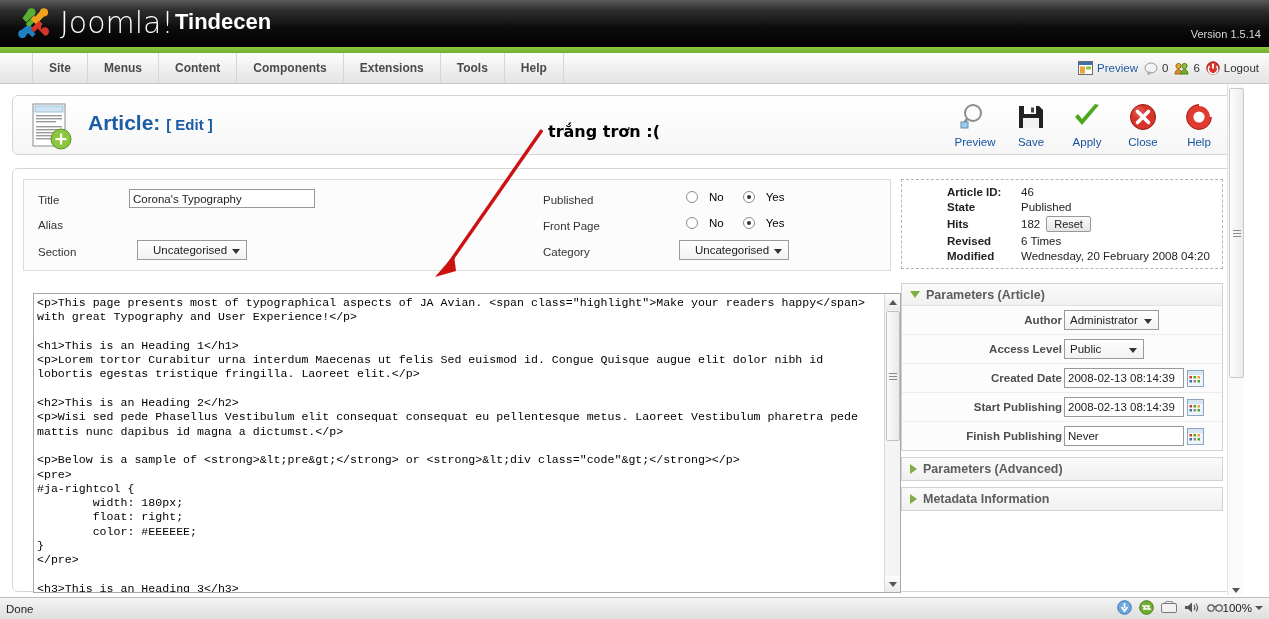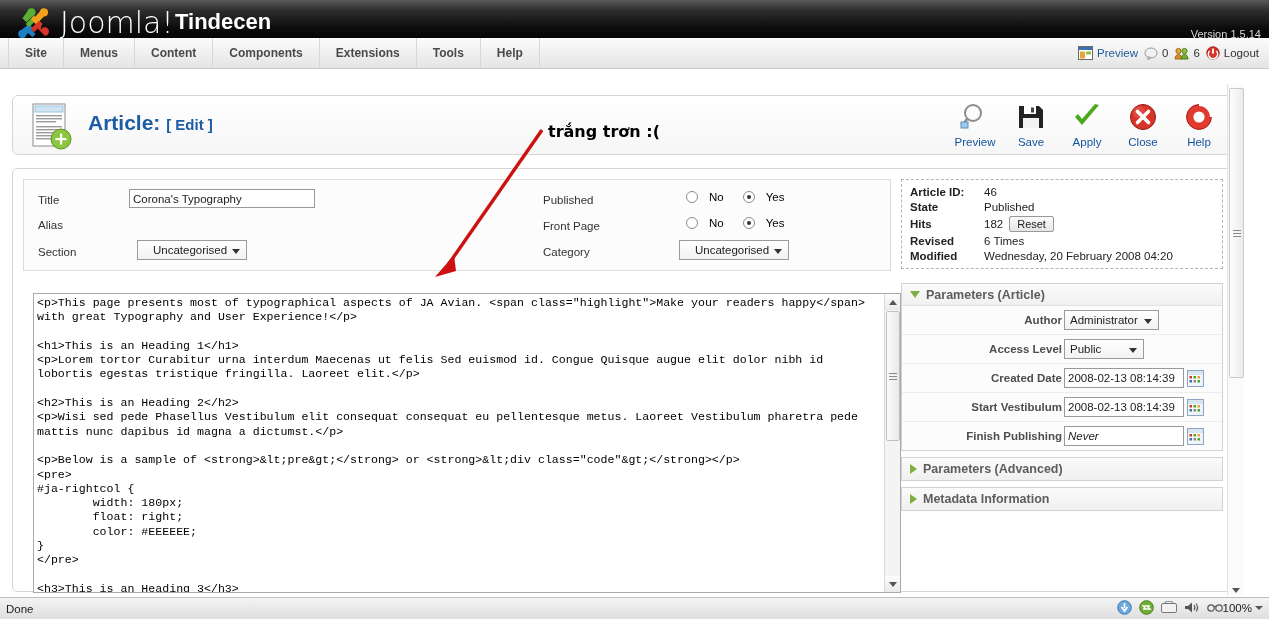--- a/index.html
+++ b/index.html
@@ -41,23 +41,24 @@
     position: absolute; right: 8px; top: 28px;
     color: #d8d8d8; font-size: 11px;
   }
   .greenline {
     position: absolute; left: 0; top: 47px; width: 1269px; height: 6px;
     background: linear-gradient(to bottom, #8cc63f 0%, #6fae2e 100%);
   }
 
   
   .menubar {
-    position: absolute; left: 0; top: 38px; width: 1269px; height: 31px;
+    position: absolute; left: 0; top: 53px; width: 1269px; height: 31px;
     background: linear-gradient(to bottom, #fcfcfc 0%, #f0f0f0 50%, #e4e4e4 100%);
     border-bottom: 1px solid #c8c8c8;
+    padding-left: 24px;
   }
   .menu-items { display: flex; height: 30px; align-items: stretch; }
   .menu-item {
     display: flex; align-items: center; padding: 0 16px;
     font-size: 12px; color: #4a4a4a; font-weight: bold;
     border-right: 1px solid #d7d7d7;
     cursor: default;
   }
   .menu-item:first-child { border-left: 1px solid #d7d7d7; margin-left: 8px;}
 
@@ -178,21 +179,21 @@
   .grip { width: 8px; }
   .grip div { height:1px; background:#8a8a8a; margin:2px 0; }
 
   
   .right-col { position: absolute; right: 10px; top: 10px; width: 322px; }
 
   .info-box {
     border: 1px dashed #b5b5b5; background: #fff;
     padding: 6px 8px 6px 8px; font-size: 11.5px;
   }
-  .info-row { display: flex; margin-bottom: 3px; align-items: center; }
+  .info-row { display: flex; margin-bottom: 3px; align-items: center; margin-left: 37px; }
   .info-key { width: 74px; font-weight: bold; color: #222; }
   .info-val { color: #222; }
   .reset-btn {
     margin-left: 6px; font-size: 11px; padding: 1px 7px;
     border: 1px solid #999; border-radius: 2px;
     background: linear-gradient(to bottom,#fbfbfb,#e6e6e6); color: #222;
     cursor: pointer;
   }
 
   .panel {
@@ -557,40 +558,40 @@
                 <rect x="5.5" y="5" width="2.5" height="2.5" fill="#4ca81e"></rect>
                 <rect x="9.5" y="5" width="2.5" height="2.5" fill="#e8a33d"></rect>
                 <rect x="1.5" y="9" width="2.5" height="2.5" fill="#3c6fae"></rect>
                 <rect x="5.5" y="9" width="2.5" height="2.5" fill="#8a8a8a"></rect>
                 <rect x="9.5" y="9" width="2.5" height="2.5" fill="#4ca81e"></rect>
               </svg>
             </span>
           </span>
         </div>
         <div class="prm-row">
-          <span class="prm-label">Start Vestibulum</span>
+          <span class="prm-label">Start Publishing</span>
           <span class="prm-ctl">
             <input class="inp-sm" style="width: 120px;" value="2008-02-13 08:14:39">
             <span class="cal-icon">
               <svg width="15" height="15" viewBox="0 0 15 15">
                 <rect x="0" y="0" width="15" height="4" fill="#d9e6f2"></rect>
                 <rect x="1.5" y="5" width="2.5" height="2.5" fill="#d7342a"></rect>
                 <rect x="5.5" y="5" width="2.5" height="2.5" fill="#4ca81e"></rect>
                 <rect x="9.5" y="5" width="2.5" height="2.5" fill="#e8a33d"></rect>
                 <rect x="1.5" y="9" width="2.5" height="2.5" fill="#3c6fae"></rect>
                 <rect x="5.5" y="9" width="2.5" height="2.5" fill="#8a8a8a"></rect>
                 <rect x="9.5" y="9" width="2.5" height="2.5" fill="#4ca81e"></rect>
               </svg>
             </span>
           </span>
         </div>
         <div class="prm-row">
           <span class="prm-label">Finish Publishing</span>
           <span class="prm-ctl">
-            <input class="inp-sm" style="width: 120px; font-style: italic;" value="Never">
+            <input class="inp-sm" style="width: 120px;" value="Never">
             <span class="cal-icon">
               <svg width="15" height="15" viewBox="0 0 15 15">
                 <rect x="0" y="0" width="15" height="4" fill="#d9e6f2"></rect>
                 <rect x="1.5" y="5" width="2.5" height="2.5" fill="#d7342a"></rect>
                 <rect x="5.5" y="5" width="2.5" height="2.5" fill="#4ca81e"></rect>
                 <rect x="9.5" y="5" width="2.5" height="2.5" fill="#e8a33d"></rect>
                 <rect x="1.5" y="9" width="2.5" height="2.5" fill="#3c6fae"></rect>
                 <rect x="5.5" y="9" width="2.5" height="2.5" fill="#8a8a8a"></rect>
                 <rect x="9.5" y="9" width="2.5" height="2.5" fill="#4ca81e"></rect>
               </svg>

